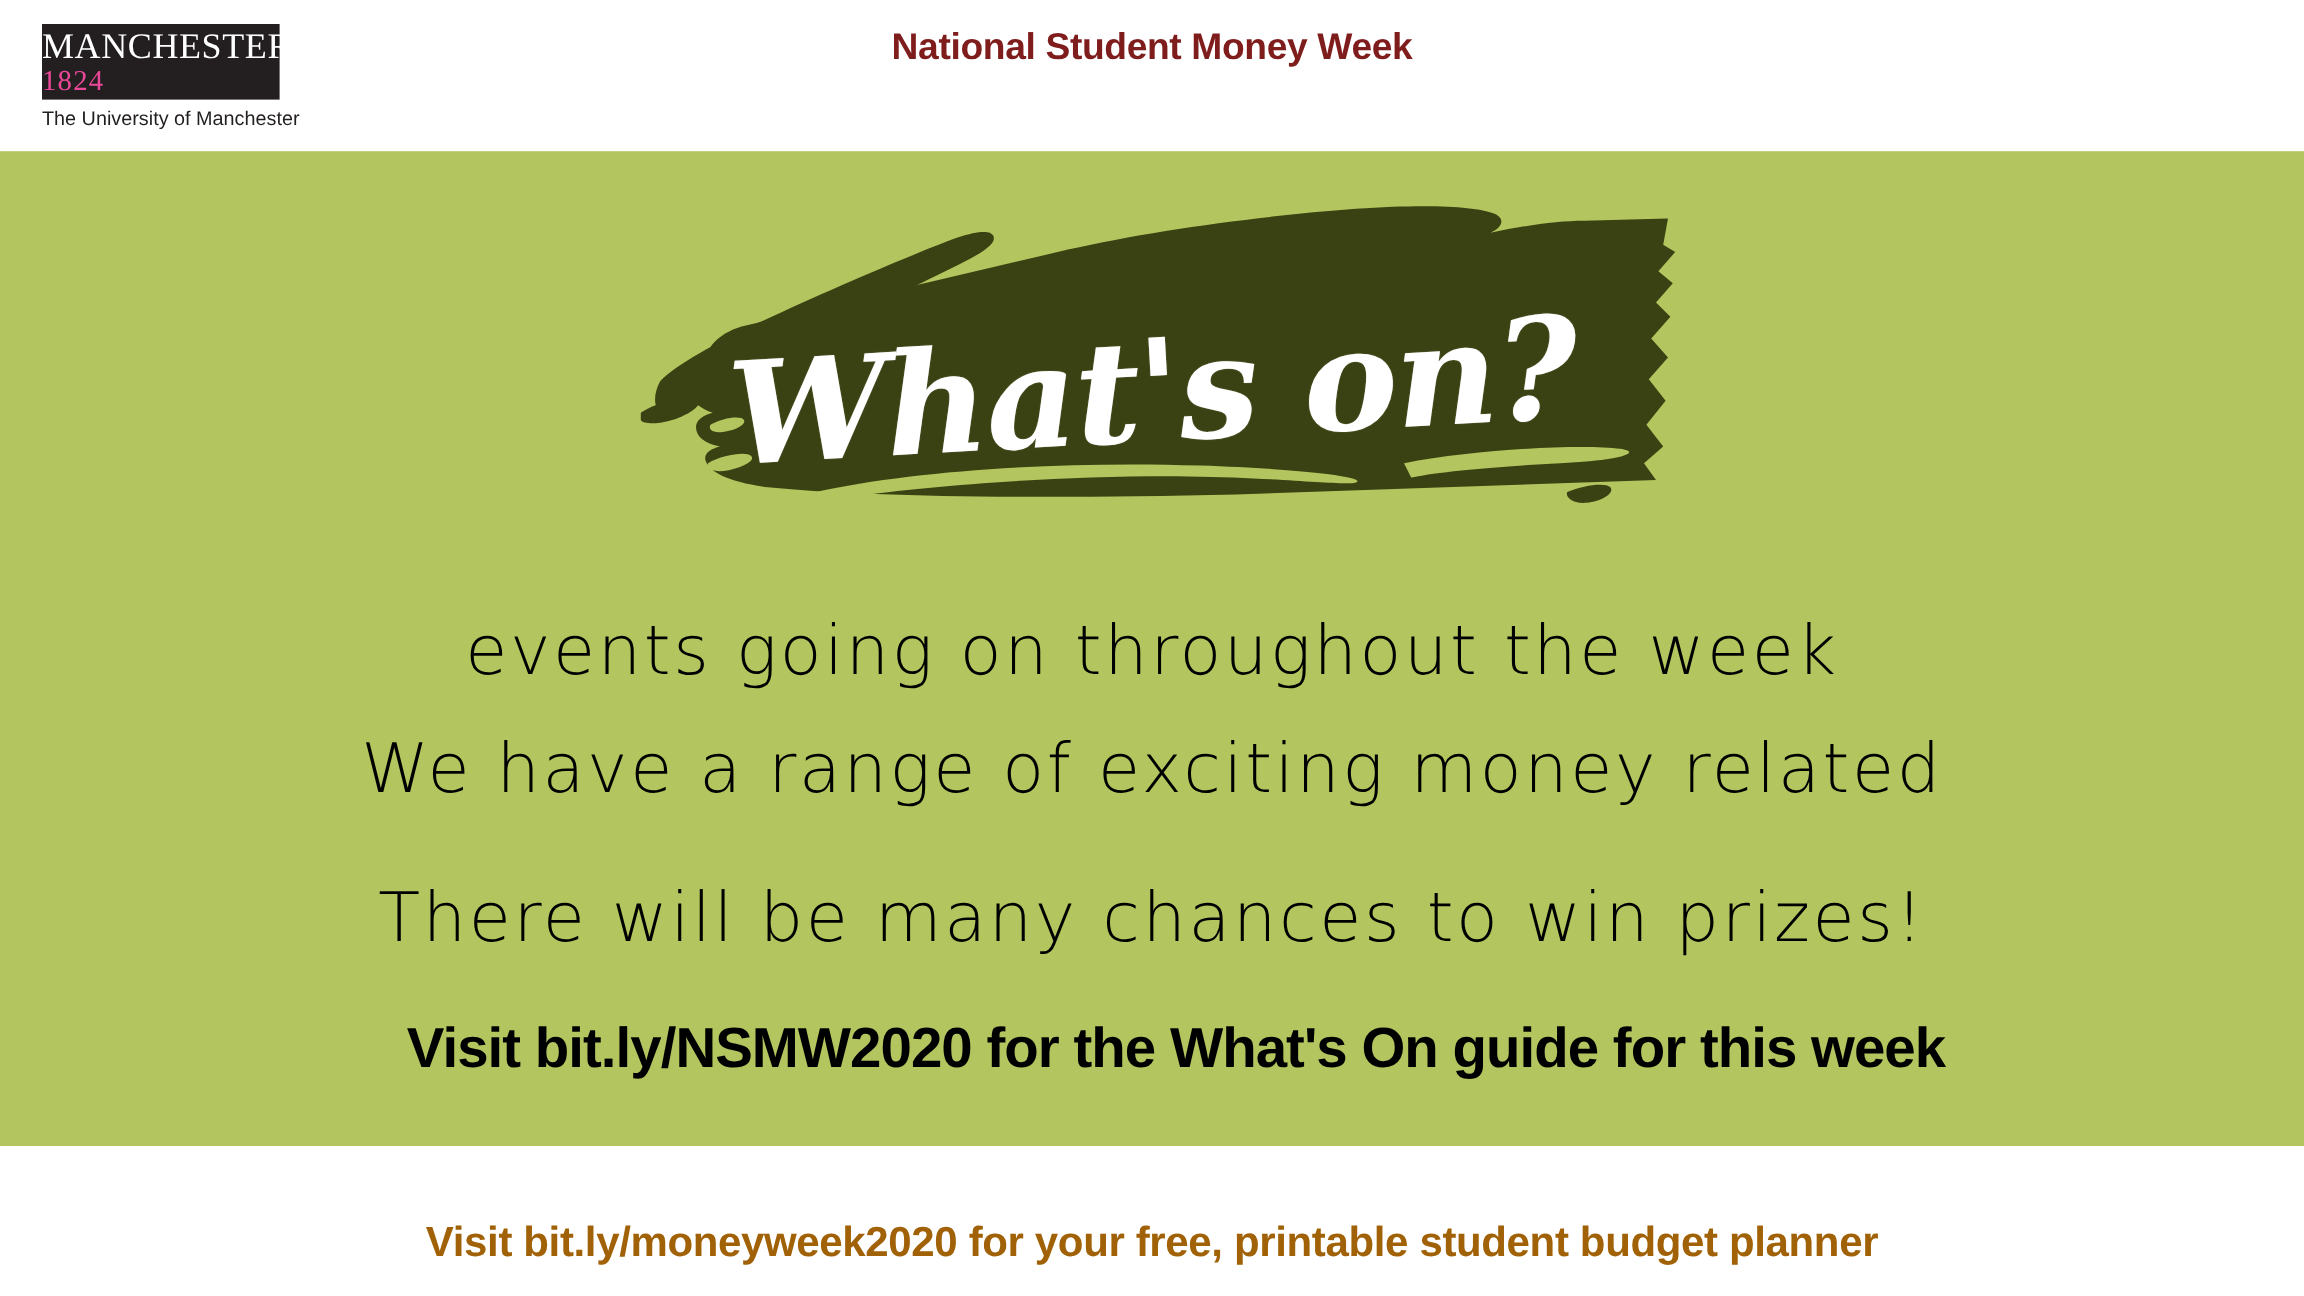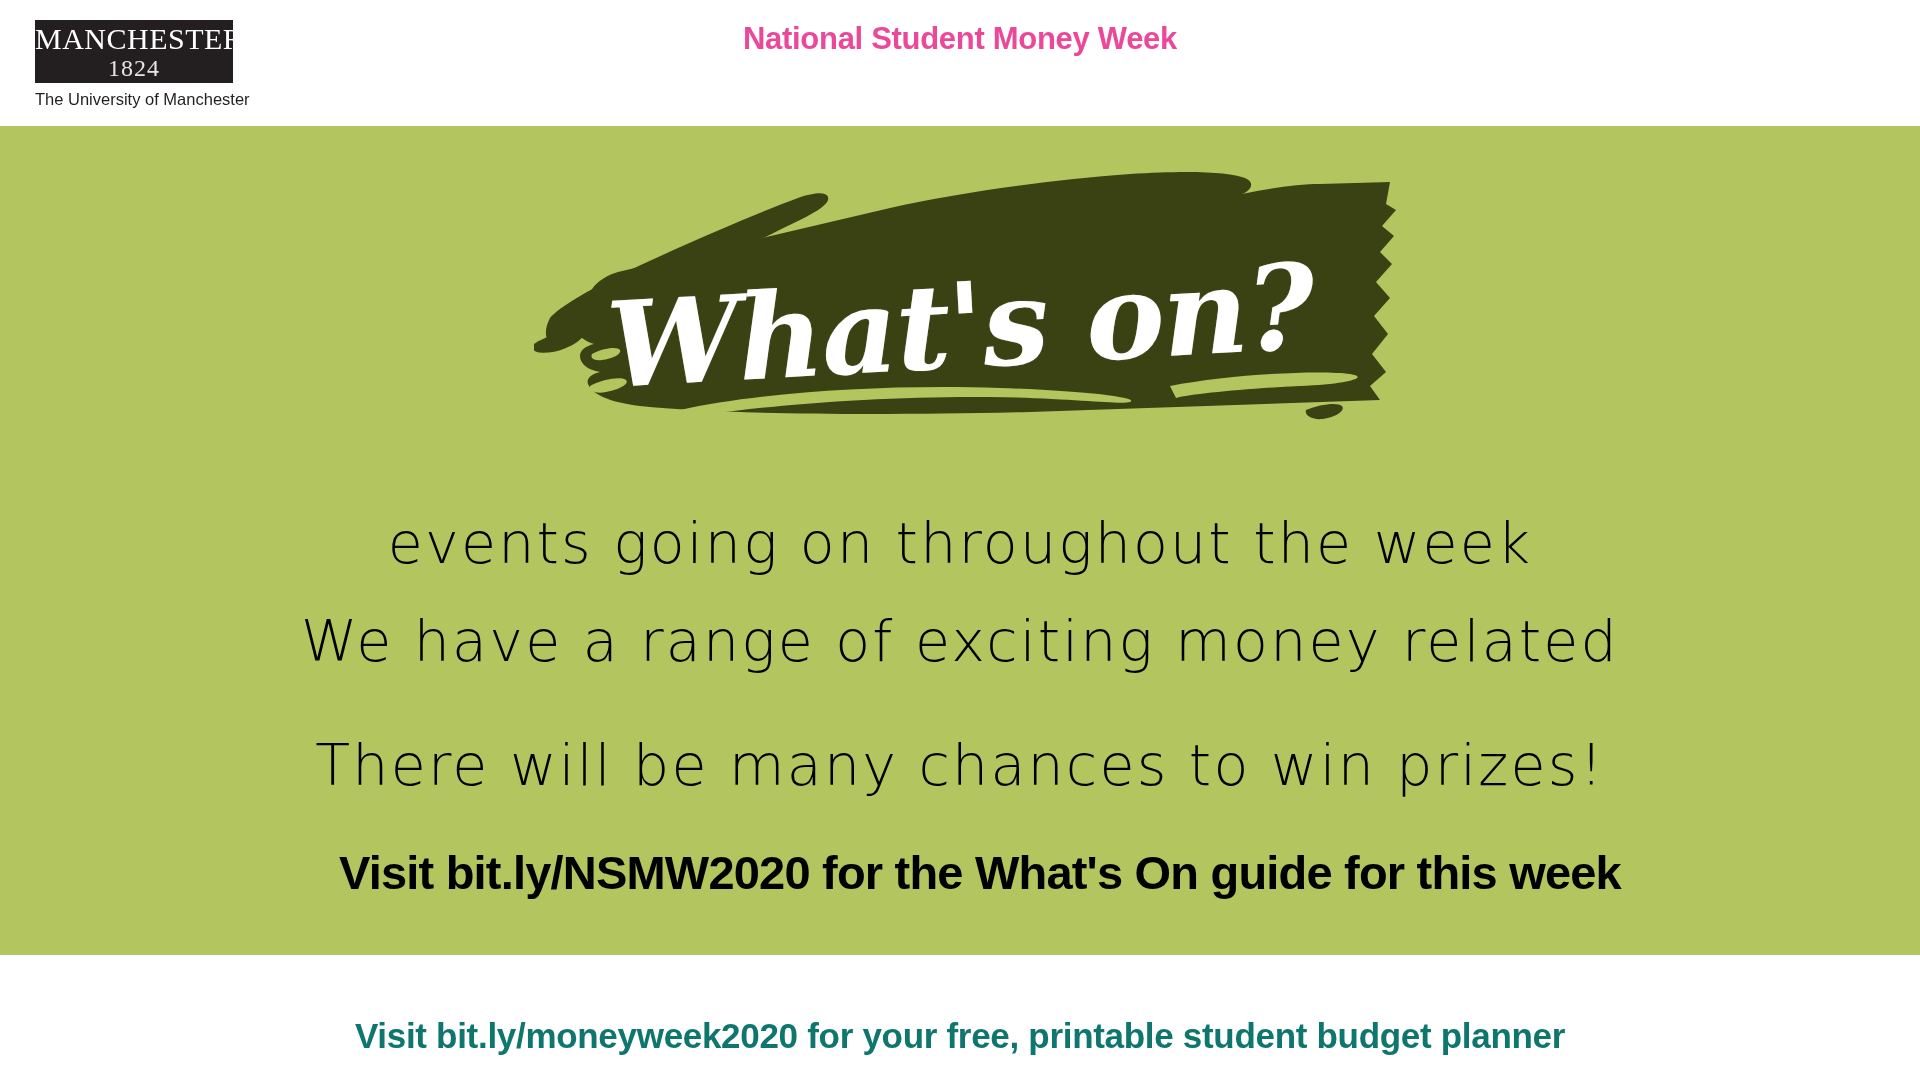--- a/index.html
+++ b/index.html
@@ -36,42 +36,42 @@
     text-align:center;
     color:#ffffff;
     font-family:"Liberation Serif", serif;
     font-size:30px;
     letter-spacing:0.5px;
     line-height:1;
     white-space:nowrap;
   }
   .logo-year {
     position:absolute; left:0; top:36px; width:198px;
-    text-align:center;
-    color:#e5e5e5;
+    text-align:left;
+    color:#ec4899;
     font-family:"Liberation Serif", serif;
     font-size:24px;
     line-height:1;
     letter-spacing:1px;
   }
   .logo-sub {
     margin-top:7px;
     width:198px;
     text-align:center;
     color:#231f20;
     font-family:"Liberation Sans", sans-serif;
     font-size:16.5px;
     line-height:1.1;
     white-space:nowrap;
   }
   .header-title {
     position:absolute; left:0; top:16px;
     width:1920px;
     text-align:center;
-    color:#ec4899;
+    color:#7f1d1d;
     font-family:"Liberation Sans", sans-serif;
     font-weight:bold;
     font-size:31px;
     line-height:46px;
     letter-spacing:-0.3px;
   }
   .header-title .l2 { display:block; }
 
   
   .green-panel {
@@ -140,21 +140,21 @@
   
   .footer {
     position:absolute; left:0; top:955px;
     width:1920px; height:125px;
     background:#ffffff;
   }
   .footer-text {
     position:absolute; left:0; top:60px;
     width:1920px;
     text-align:center;
-    color:#0f766e;
+    color:#a16207;
     font-family:"Liberation Sans", sans-serif;
     font-weight:bold;
     font-size:35px;
     line-height:42px;
     letter-spacing:-0.3px;
     white-space:nowrap;
   }
 </style>
 </head>
 <body>

